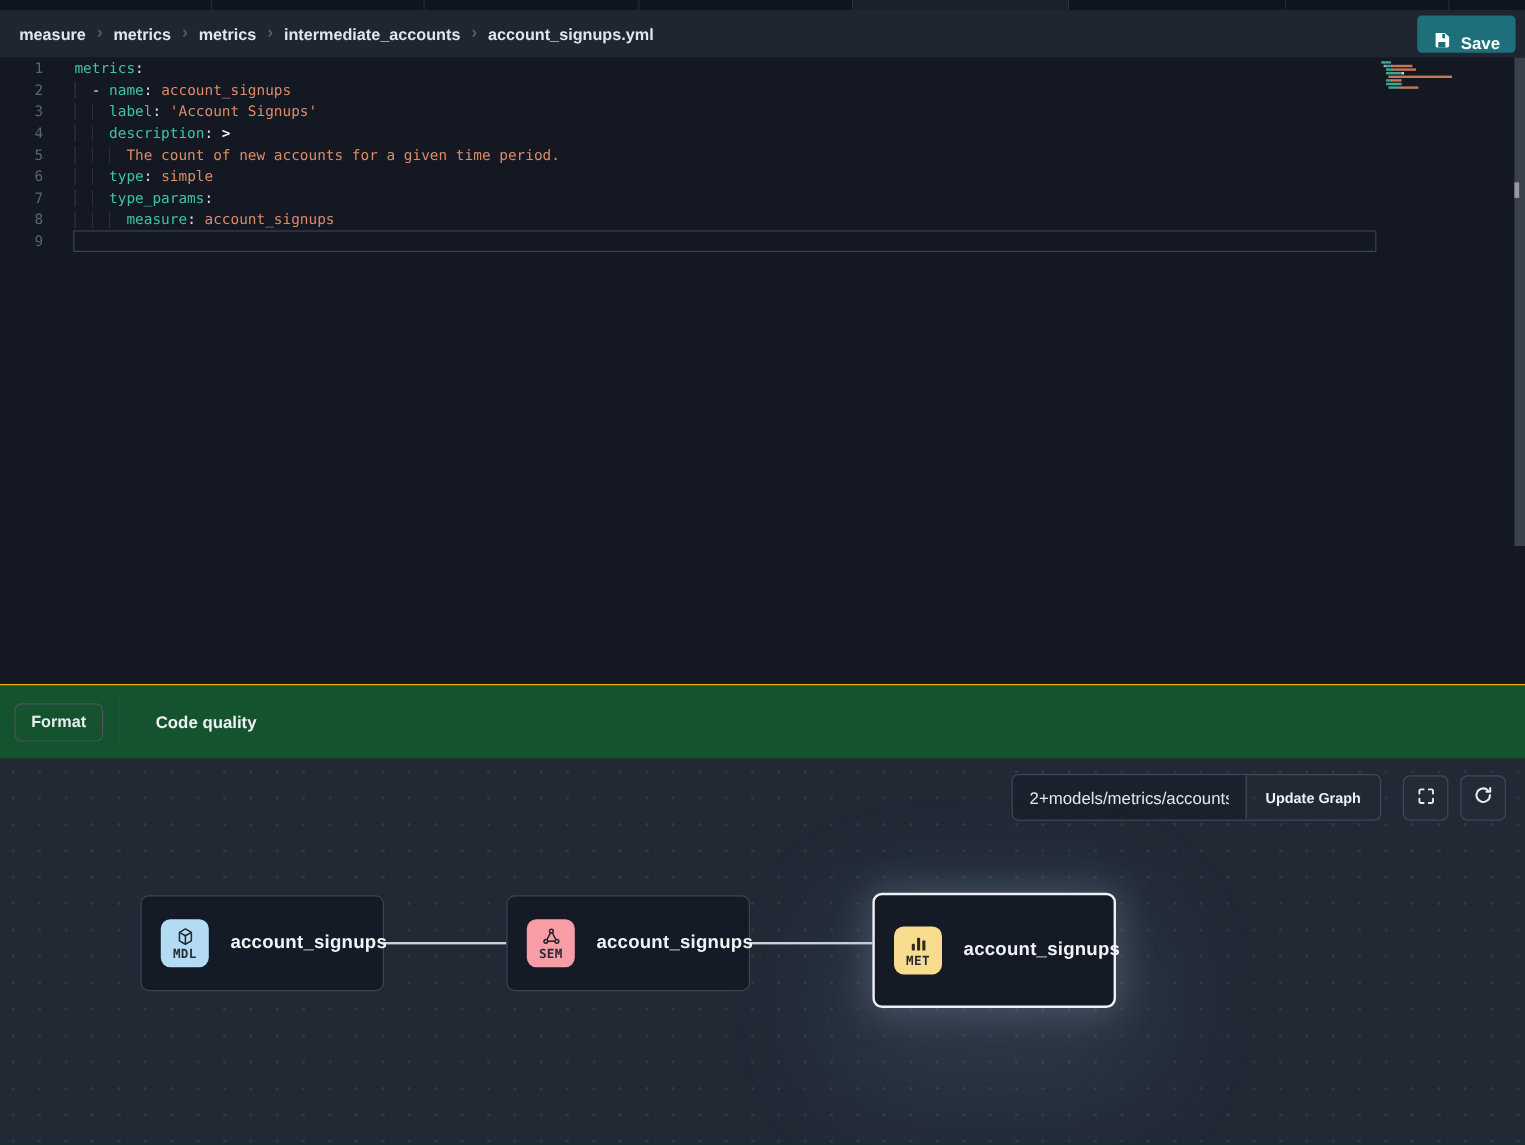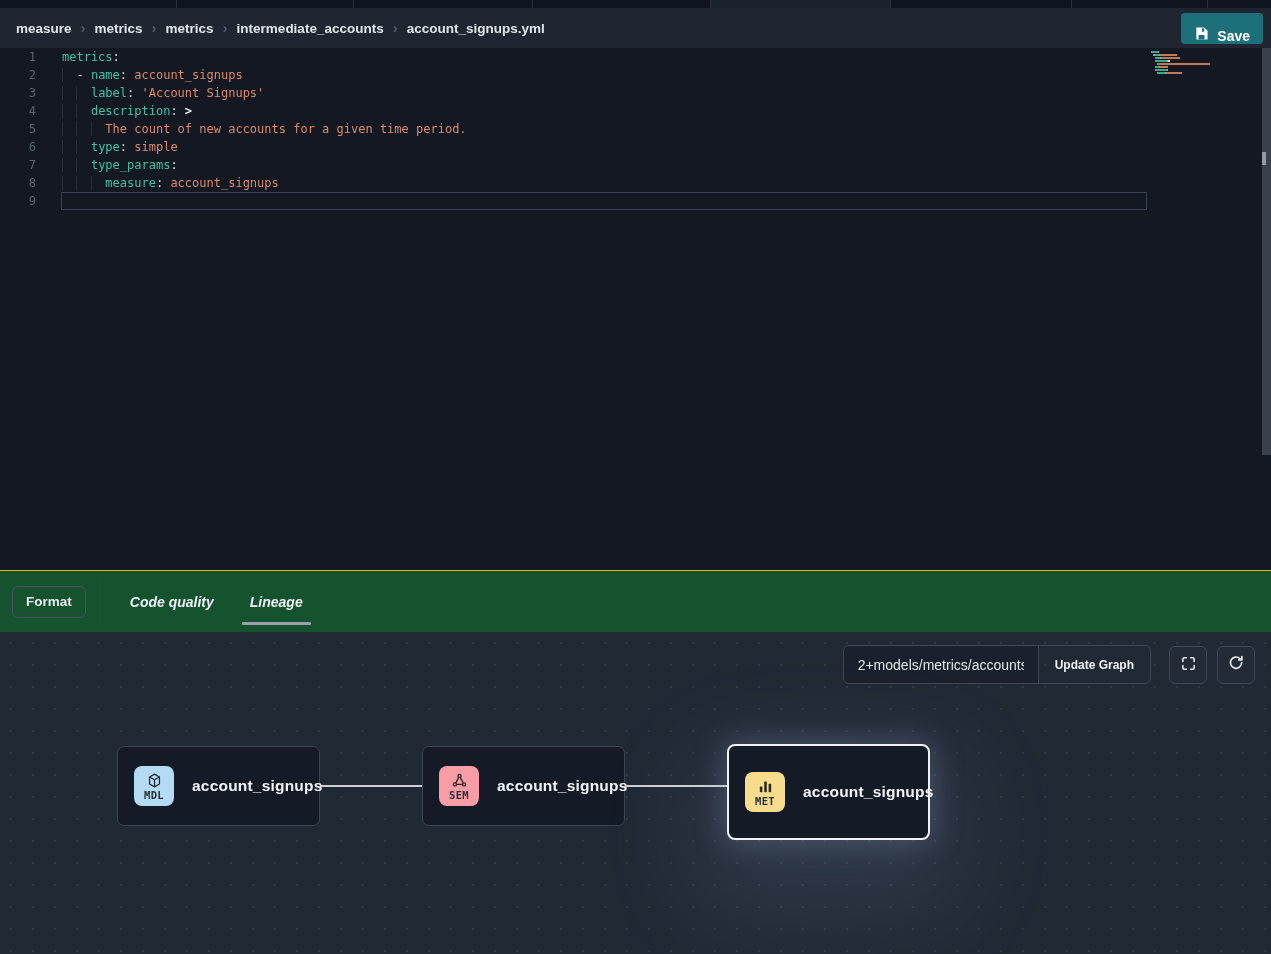--- a/index.html
+++ b/index.html
@@ -49,21 +49,21 @@
   .overview { position:absolute; top:0; right:0; width:9px; height:407px; background:#3a404c; }
   .ov-handle { position:absolute; left:0; top:104px; width:4px; height:13px; background:#959aa4; }
 
   
   .bottom-panel { height:384px; border-top:1px solid #eab308; background:#14532d; }
   .panel-header { height:61px; display:flex; align-items:center; }
   .format-btn { margin-left:12px; height:32px; padding:0 13px; background:transparent;
                 border:1px solid #4b5262; border-radius:6px; color:#e9ecf1;
                 font-size:13.5px; font-weight:600; font-family:inherit; cursor:pointer; }
   .vdiv { width:1px; height:44px; background:#39404e; margin-left:13px; }
-  .tabs { display:flex; height:100%; margin-left:12px;font-style:italic; }
+  .tabs { display:flex; height:100%; margin-left:12px; }
   .tab { position:relative; padding:0 18px; display:flex; align-items:center;
          color:#eef1f5; font-size:14px; font-weight:600; cursor:pointer; }
   .tab.active::after { content:""; position:absolute; left:10px; right:10px; bottom:7px;
                        height:3px; background:#99a0ab; border-radius:1px; }
 
   
   .canvas { position:relative; height:322px; background:#212935;
             background-image:radial-gradient(rgba(150,165,190,0.13) 1px, transparent 1.3px);
             background-size:22px 22px; }
   .toolbar { position:absolute; top:13px; right:16px; display:flex; align-items:center; }
@@ -196,23 +196,20 @@
     </div>
   </div>
 
   <div class="bottom-panel">
     <div class="panel-header">
       <button class="format-btn">Format</button>
       <div class="vdiv"></div>
       <div class="tabs" id="panel-tabs">
           <div class="tab">
             <span>Code quality</span>
-          </div>
-          <div class="tab active">
-            <span>Lineage</span>
           </div>
         </div>
     </div>
 
     <div class="canvas">
       <div class="toolbar">
         <div class="selector-group">
           <input value="2+models/metrics/accounts/" style="">
           <button>Update Graph</button>
         </div>

